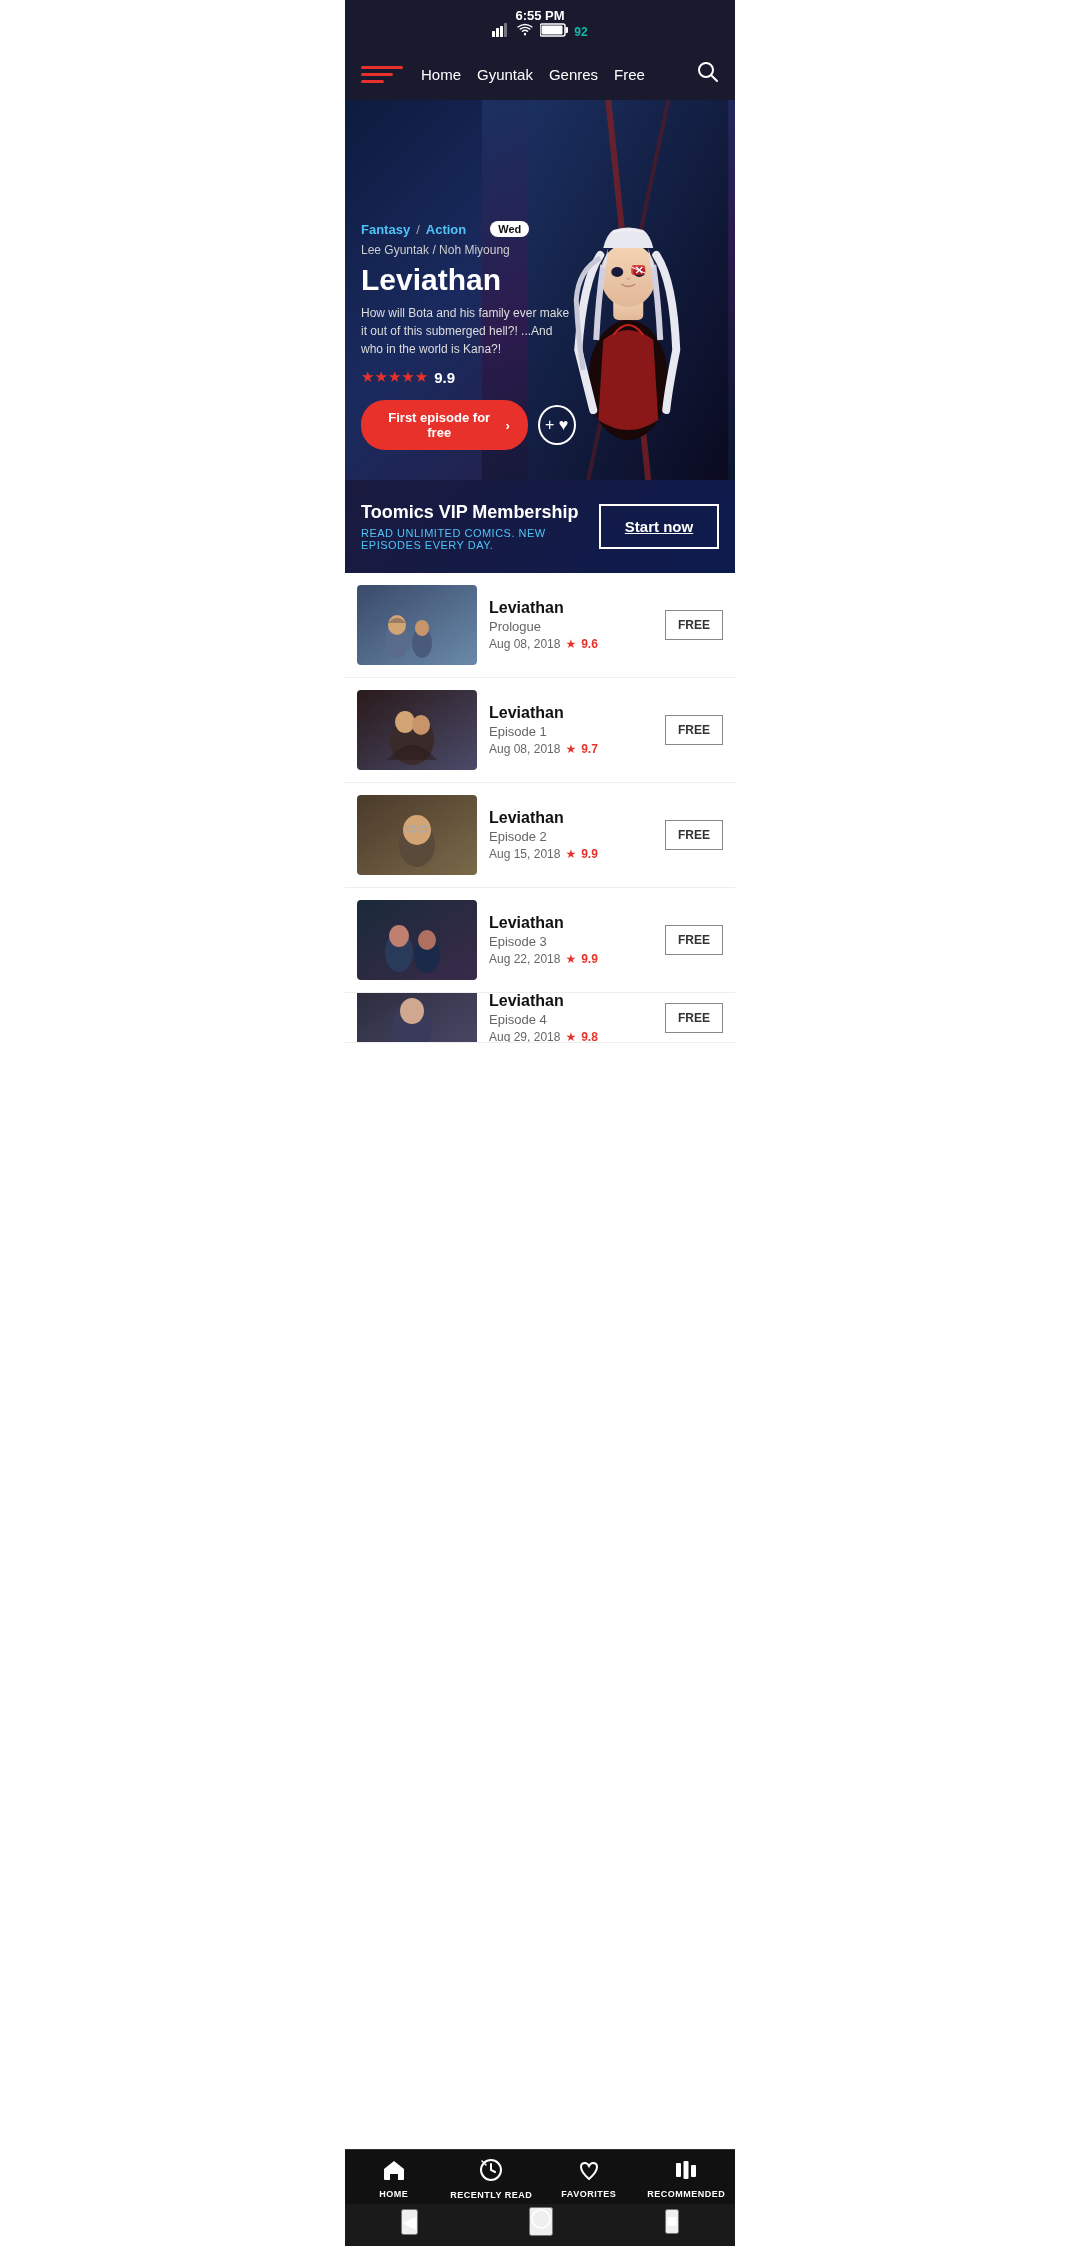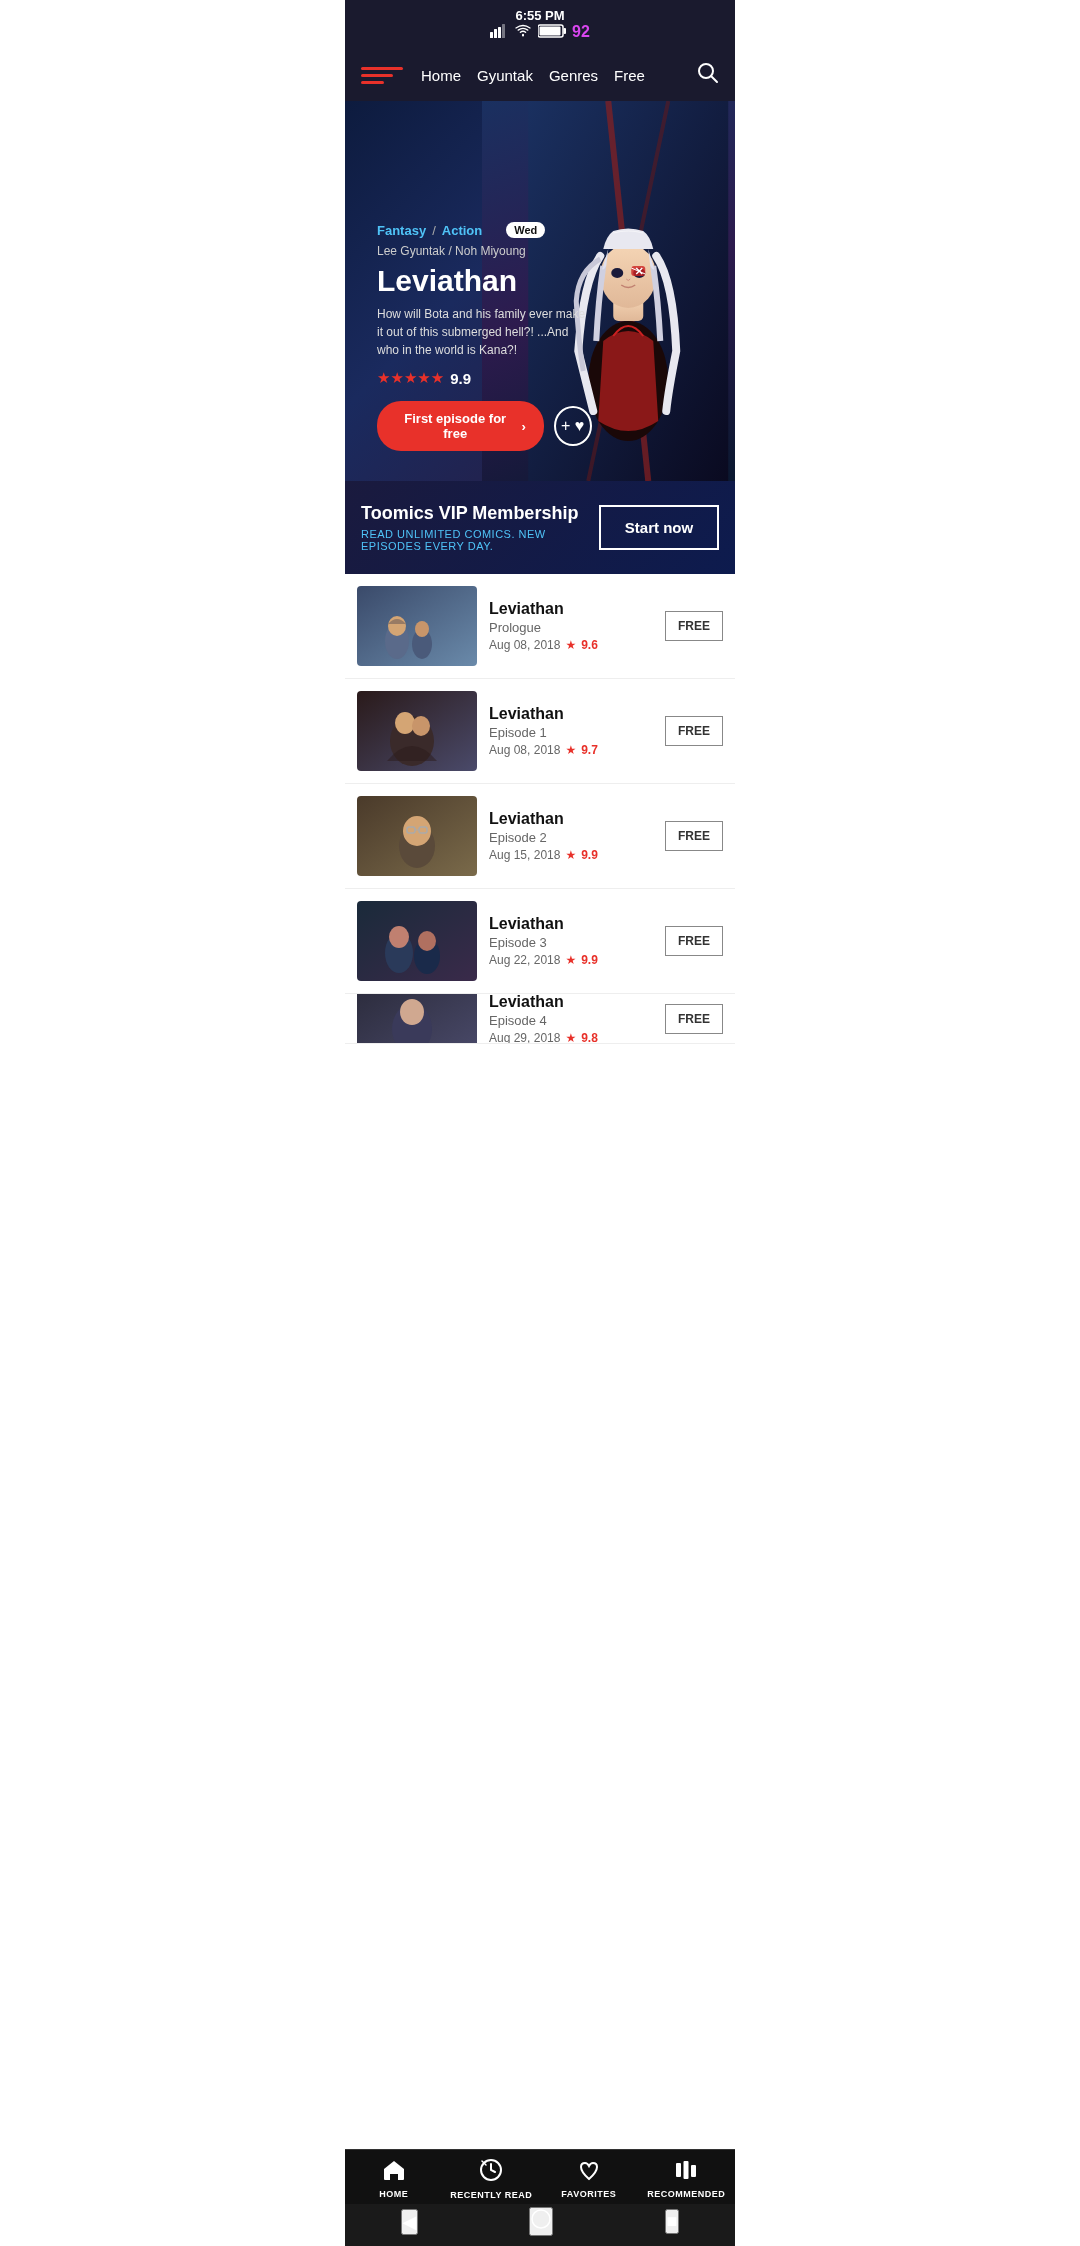--- a/index.html
+++ b/index.html
@@ -65,21 +65,21 @@
       position: absolute;
       right: 0;
       top: 0;
       width: 65%;
       height: 100%;
       background: linear-gradient(160deg, #1a3060 0%, #2d1b4e 50%, #0a1830 100%);
     }
     
     .hero-content {
       position: absolute;
-      left: 32px;
+      left: 16px;
       bottom: 30px;
       width: 55%;
     }
     .hero-genres {
       display: flex;
       align-items: center;
       gap: 6px;
       margin-bottom: 6px;
     }
     .genre-link { color: #4fc3f7; font-size: 13px; font-weight: 600; }
@@ -141,20 +141,21 @@
     .btn-start {
       background: transparent;
       border: 2px solid #fff;
       color: #fff;
       padding: 12px 12px;
       font-size: 15px;
       font-weight: 700;
       cursor: pointer;
       white-space: nowrap;
       min-width: 120px;
+      text-decoration: underline;
     }
 
     
     .episode-list { background: #fff; }
     .episode-item {
       display: flex;
       align-items: center;
       padding: 12px 12px;
       border-bottom: 1px solid #eee;
       gap: 12px;
@@ -266,21 +267,21 @@
         <circle cx="10" cy="13" r="1.2" fill="white"></circle>
       </svg>
     </span>
     <span>
       <svg width="28" height="14" viewBox="0 0 28 14">
         <rect x="0" y="1" width="25" height="12" rx="2" stroke="white" stroke-width="1.5" fill="none"></rect>
         <rect x="25.5" y="4" width="2.5" height="6" rx="1" fill="white"></rect>
         <rect x="1.5" y="2.5" width="21" height="9" rx="1" fill="white"></rect>
       </svg>
     </span>
-    <span style="font-size:16px; color:#d946ef;">92</span>
+    <span style="font-size:12px; color:#14b8a6;">92</span>
   </div>
 </div>
 
 <div class="header">
   <div class="logo">
     <div class="logo-line"></div>
     <div class="logo-line"></div>
     <div class="logo-line"></div>
   </div>
   <nav class="nav-links">

